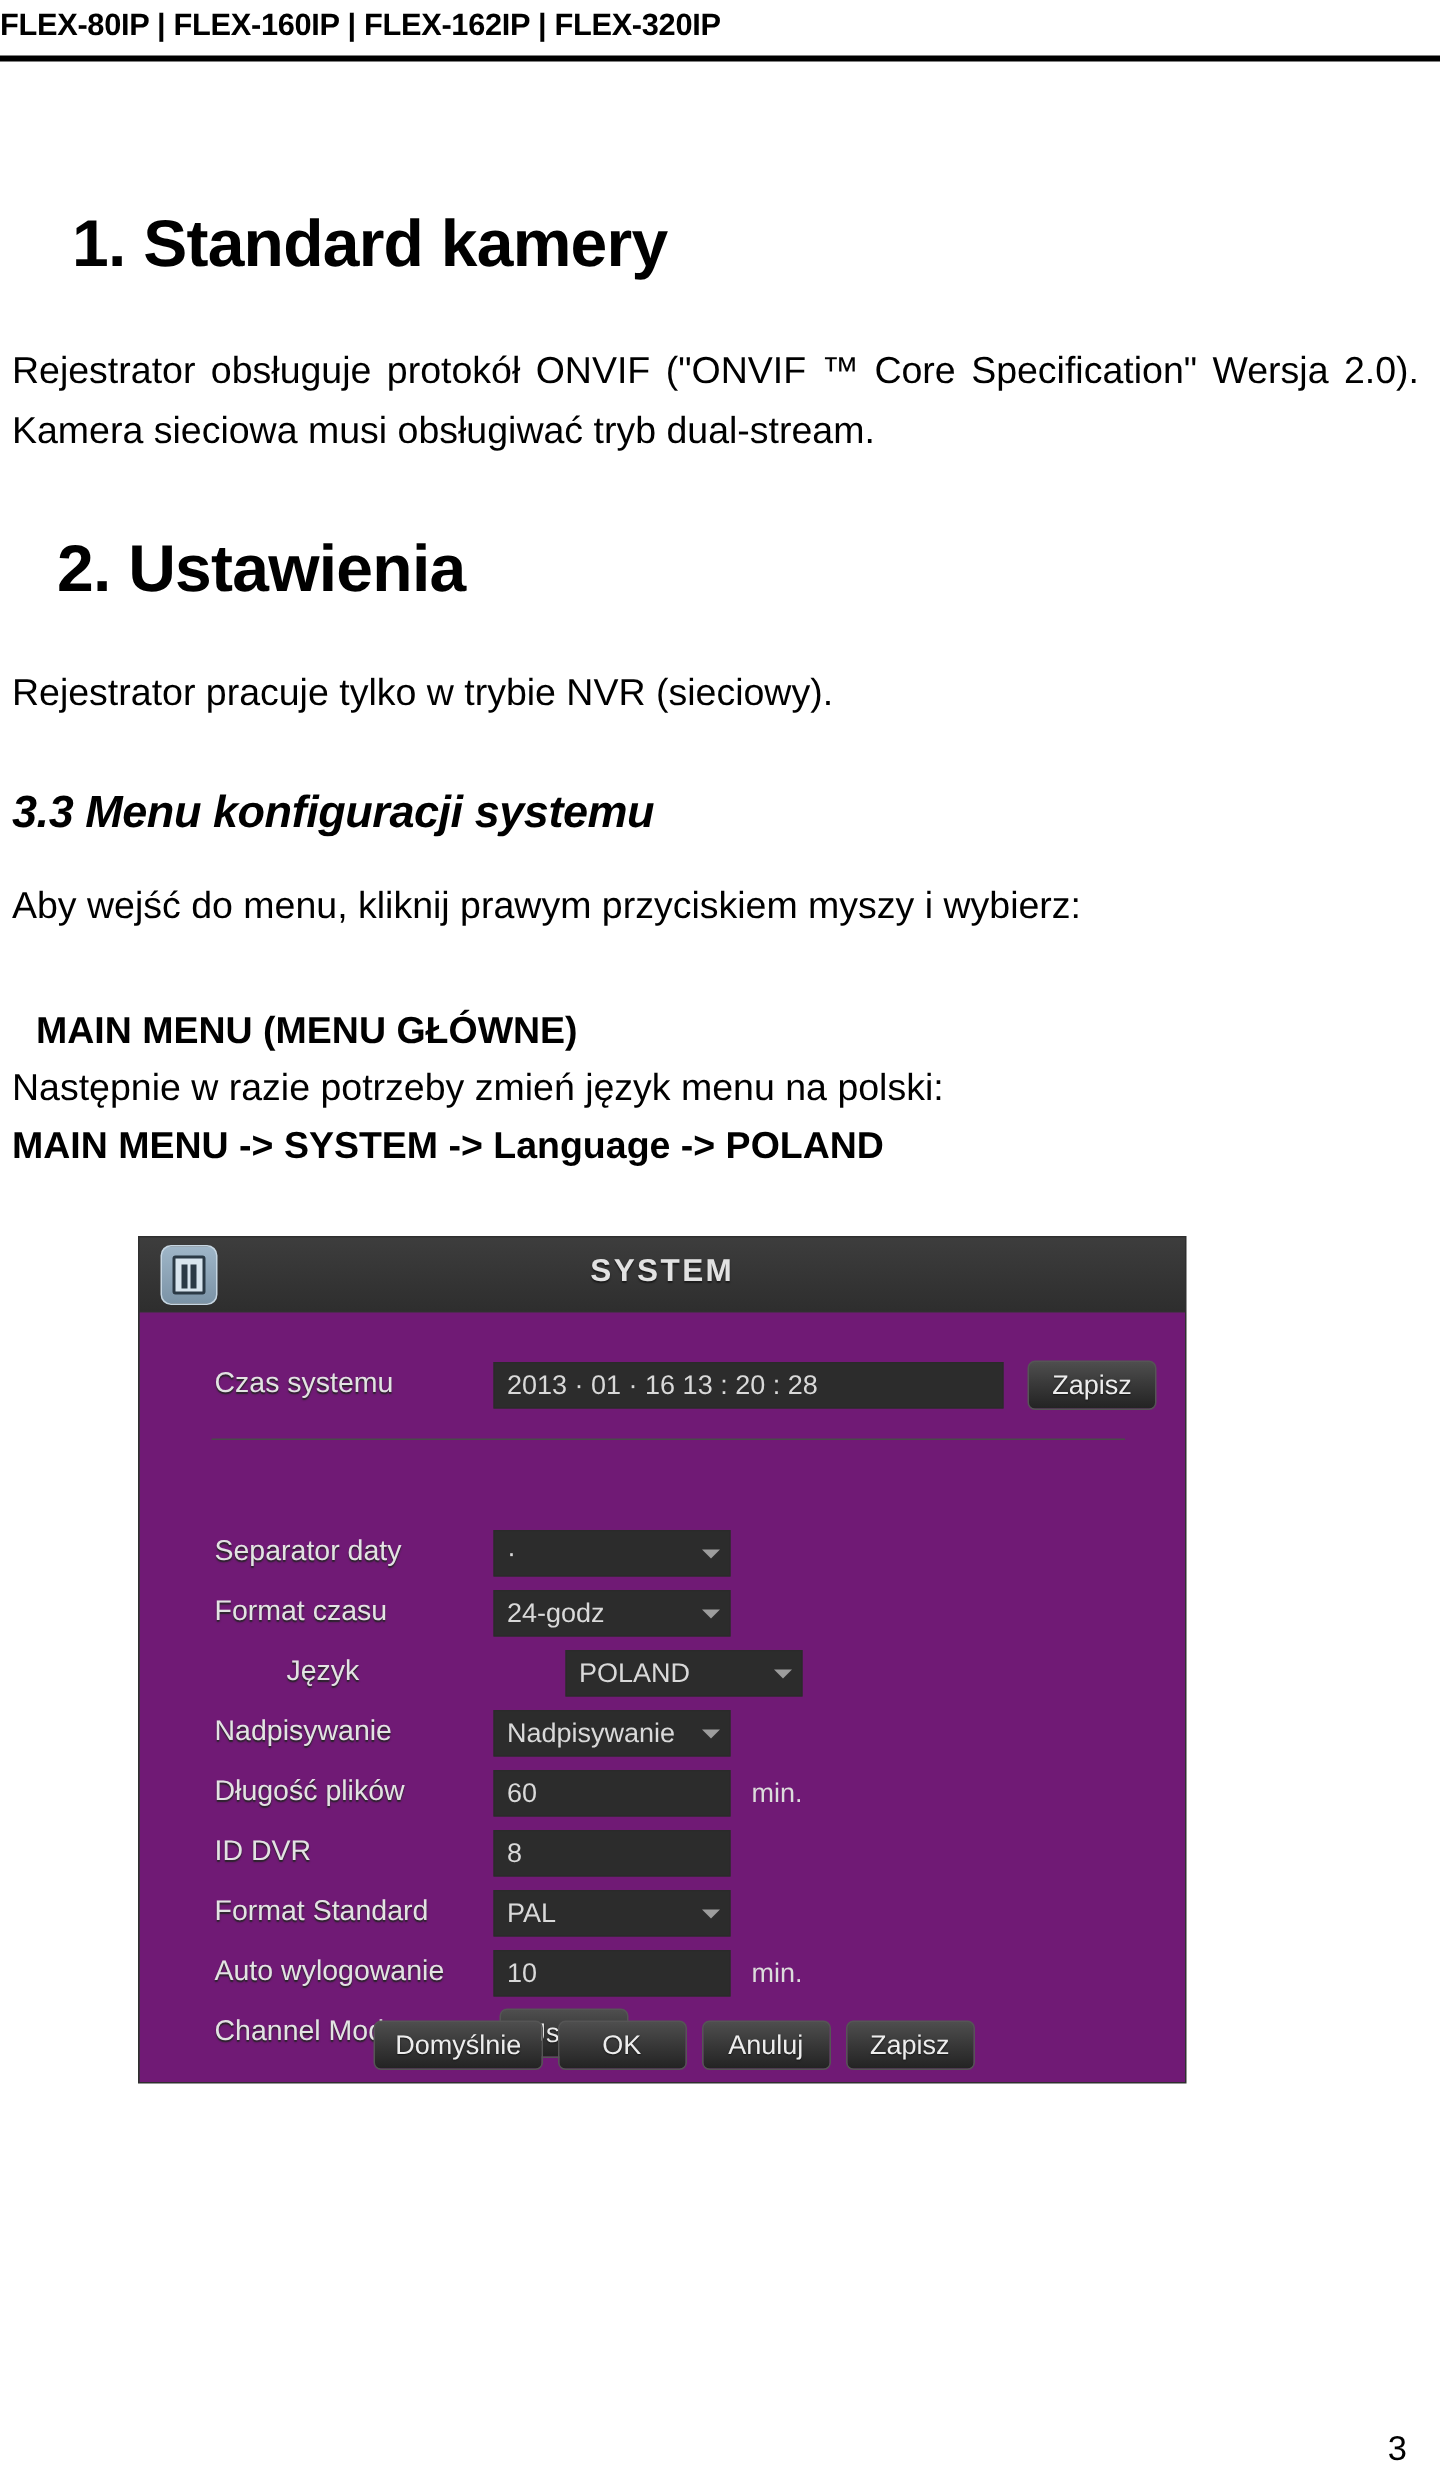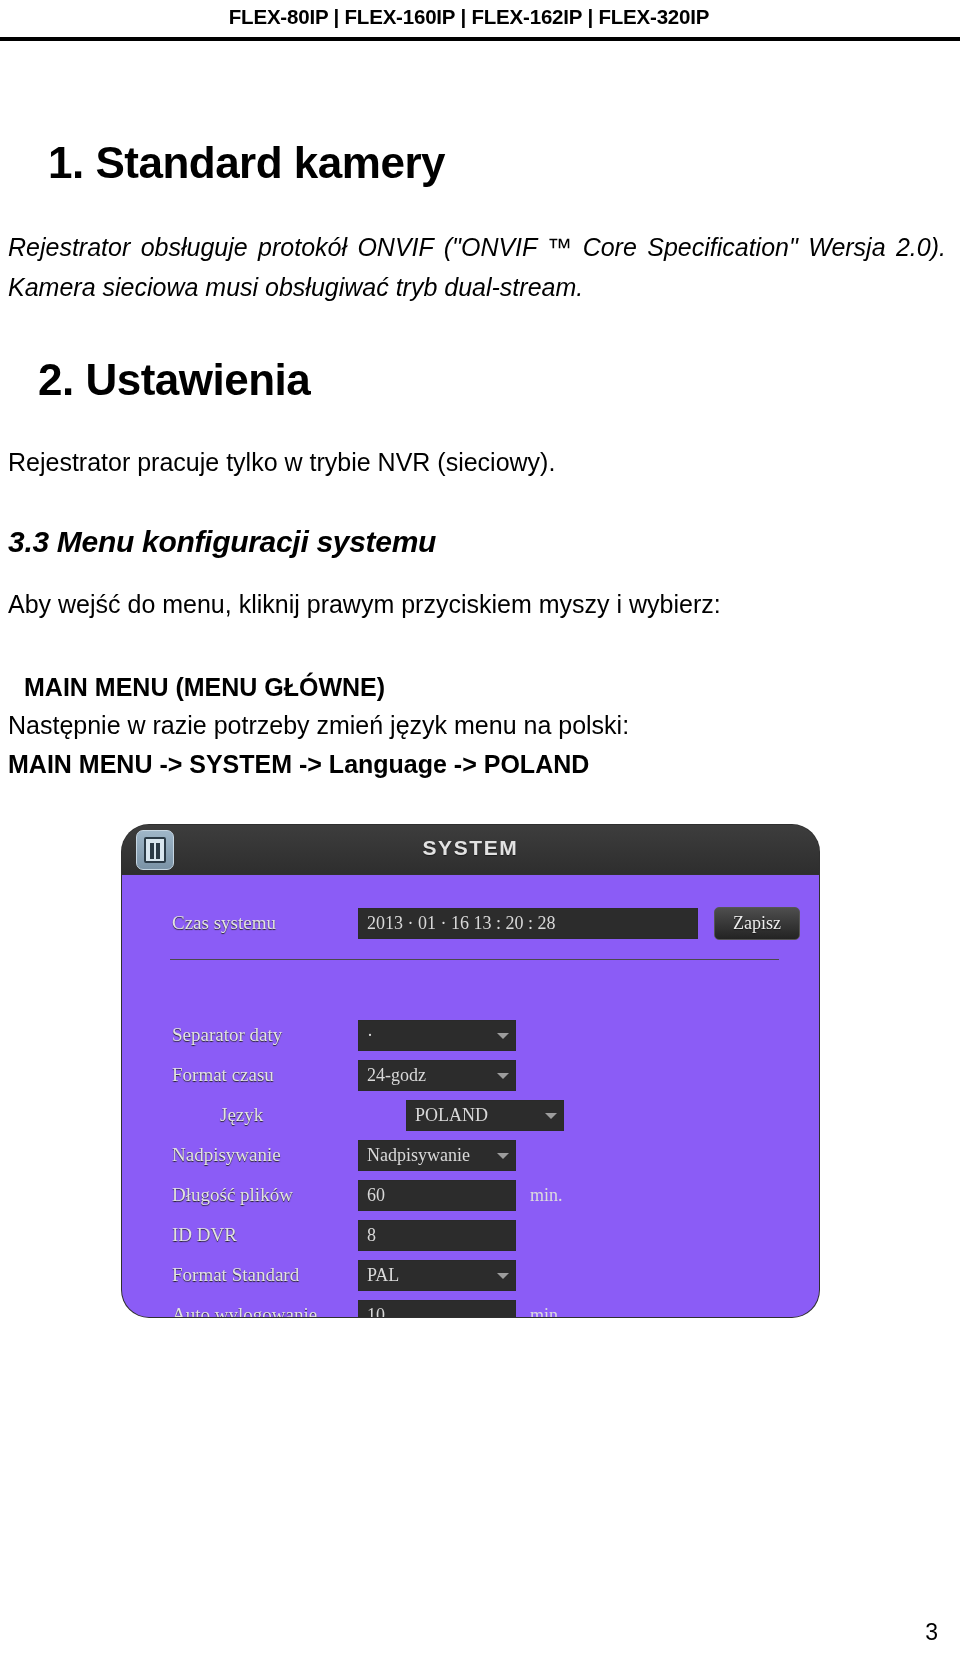--- a/index.html
+++ b/index.html
@@ -13,21 +13,21 @@
     position: relative;
     overflow: hidden;
   }
 
   
   .page-header {
     position: absolute;
     top: 0; left: 0;
     width: 960px;
     padding: 4px 22px 0 0;
-    text-align: center;
+    text-align: left;
   }
   .page-header .hdr-text {
     font-size: 20.5px;
     font-weight: bold;
     letter-spacing: -0.2px;
     line-height: 1.25;
     white-space: nowrap;
   }
   .header-rule {
     position: absolute;
@@ -55,48 +55,46 @@
   .h1.second { margin-left: 38px; margin-bottom: 40px; margin-top: 50px;}
 
   .para {
     font-size: 25px;
     line-height: 1.58;
     margin: 0 14px 0 8px;
   }
   .para.justify {
     text-align: justify;
     text-align-last: left;
-    font-style: italic;
   }
 
   .h2 {
     font-size: 30px;
     font-weight: bold;
     font-style: italic;
     letter-spacing: -0.3px;
     margin: 42px 0 26px 8px;
   }
 
   .line { font-size: 25px; line-height: 1.55; margin: 0 0 0 8px; }
   .line.bold { font-weight: bold; }
   .line.indent { margin-left: 24px; margin-top: 44px; }
 
   
   .shot-wrap {
     position: absolute;
     top: 825px;
-    left: 122px;
+    left: 93px;
     width: 697px;
-    height: 492px;
+    height: 563px;
     background: #3b3b3b;
     box-shadow: 0 0 0 1px #2f2f2f;
     font-family: "Liberation Sans", sans-serif;
     color: #e8e8e8;
     overflow: hidden;
-    border-radius: 27px;
   }
   .shot-titlebar {
     position: relative;
     height: 50px;
     background: linear-gradient(180deg,#3d3d3d 0%, #343434 60%, #2e2e2e 100%);
     border-bottom: 1px solid #303030;
   }
   .shot-title {
     position: absolute;
     left: 0; right: 0; top: 11px;
@@ -125,21 +123,21 @@
   }
   .shot-icon .glyph:before,
   .shot-icon .glyph:after {
     content: "";
     position: absolute;
     background: #2b3a46;
   }
   .shot-icon .glyph:before { left: 4px; top: 4px; width: 4px; height: 16px; }
   .shot-icon .glyph:after  { right: 4px; top: 4px; width: 4px; height: 16px; }
 
-  .shot-body { position: relative; height: 513px; background:#8b5cf6;font-family:Liberation Serif, serif; }
+  .shot-body { position: relative; height: 513px; background:#701a75; }
 
   .row {
     position: absolute;
     left: 0; right: 0;
     height: 40px;
     display: flex;
     align-items: center;
   }
   .lbl {
     position: absolute;

